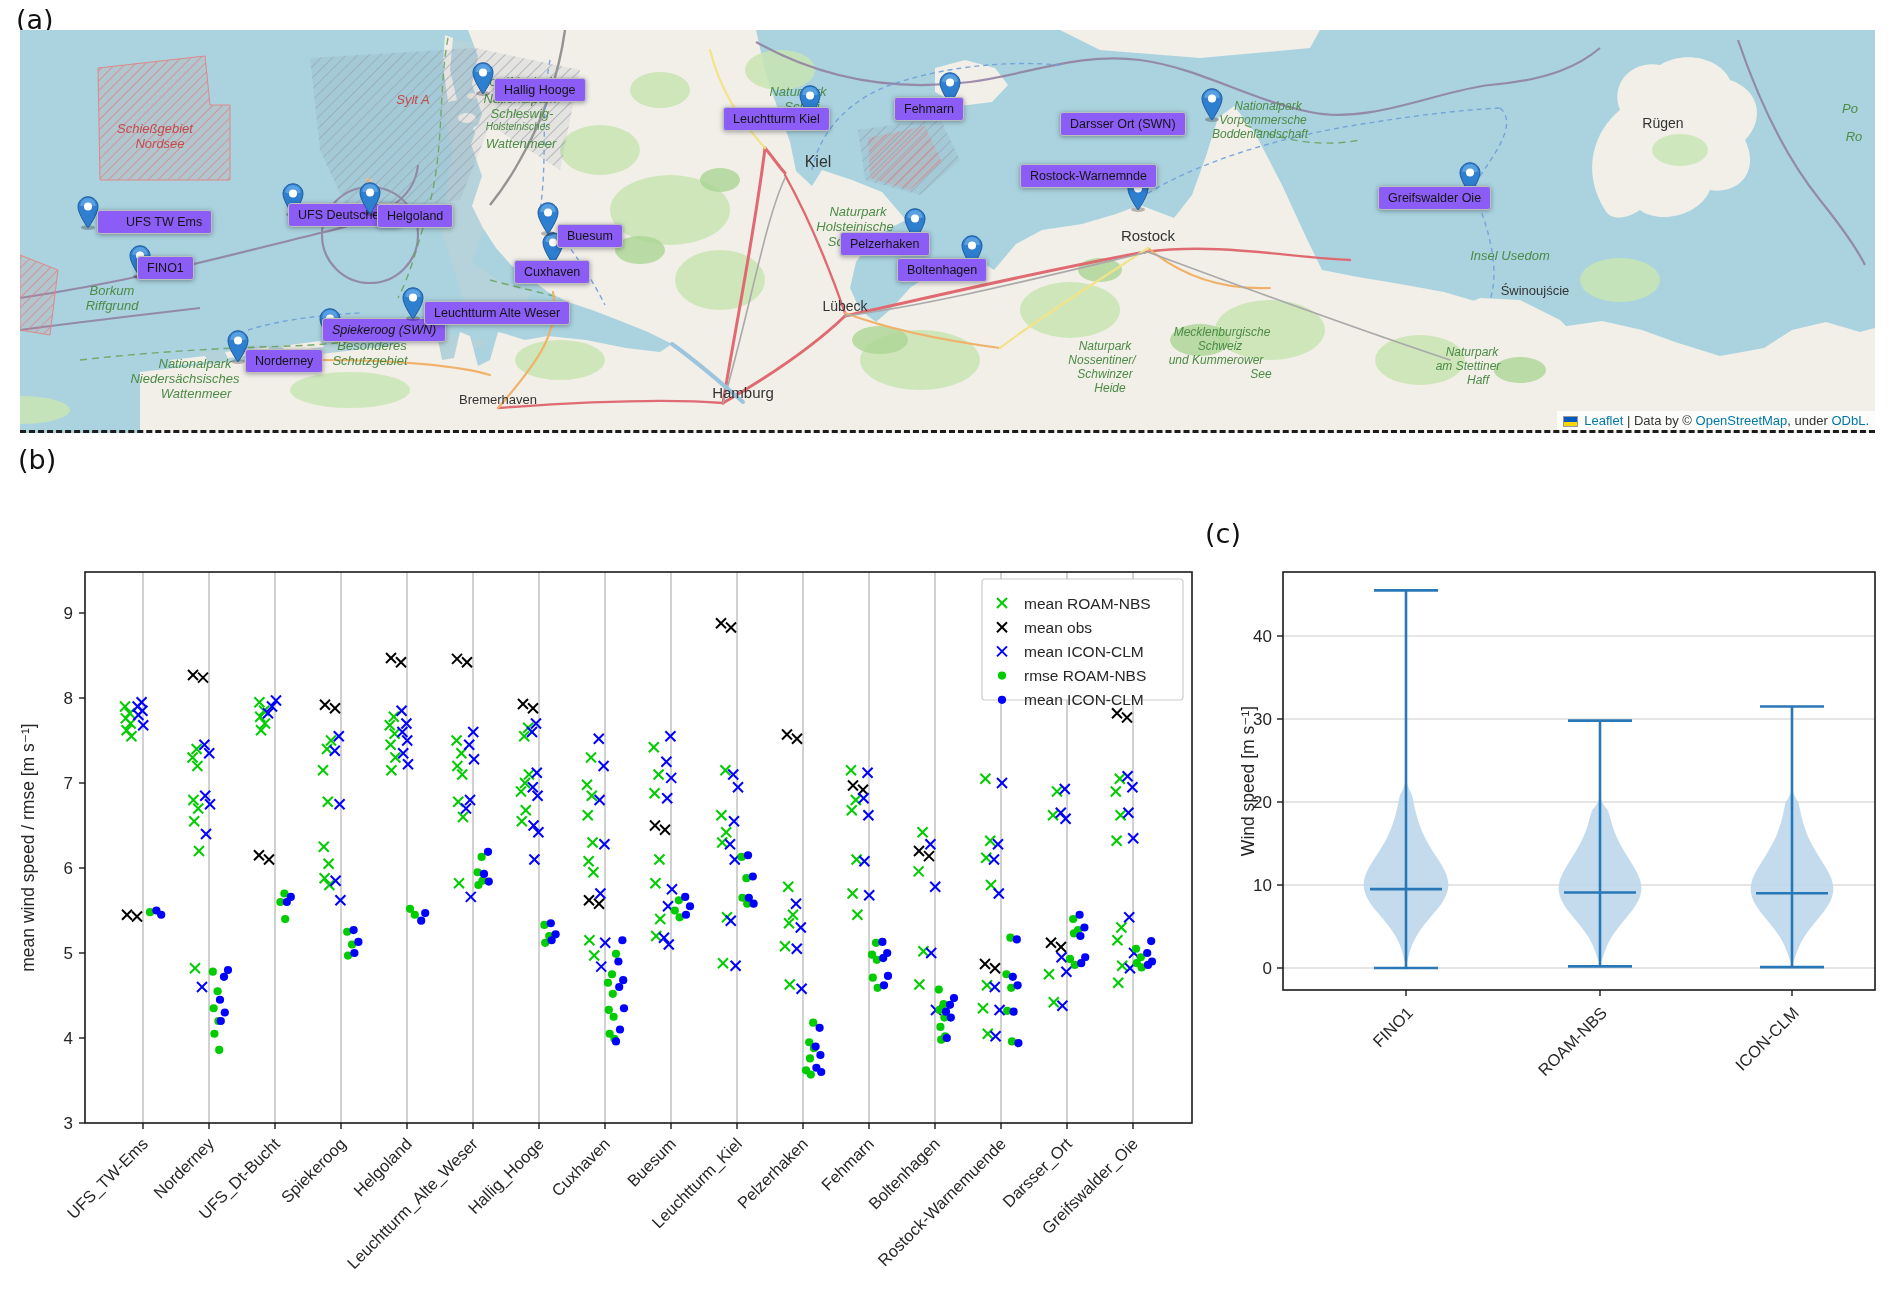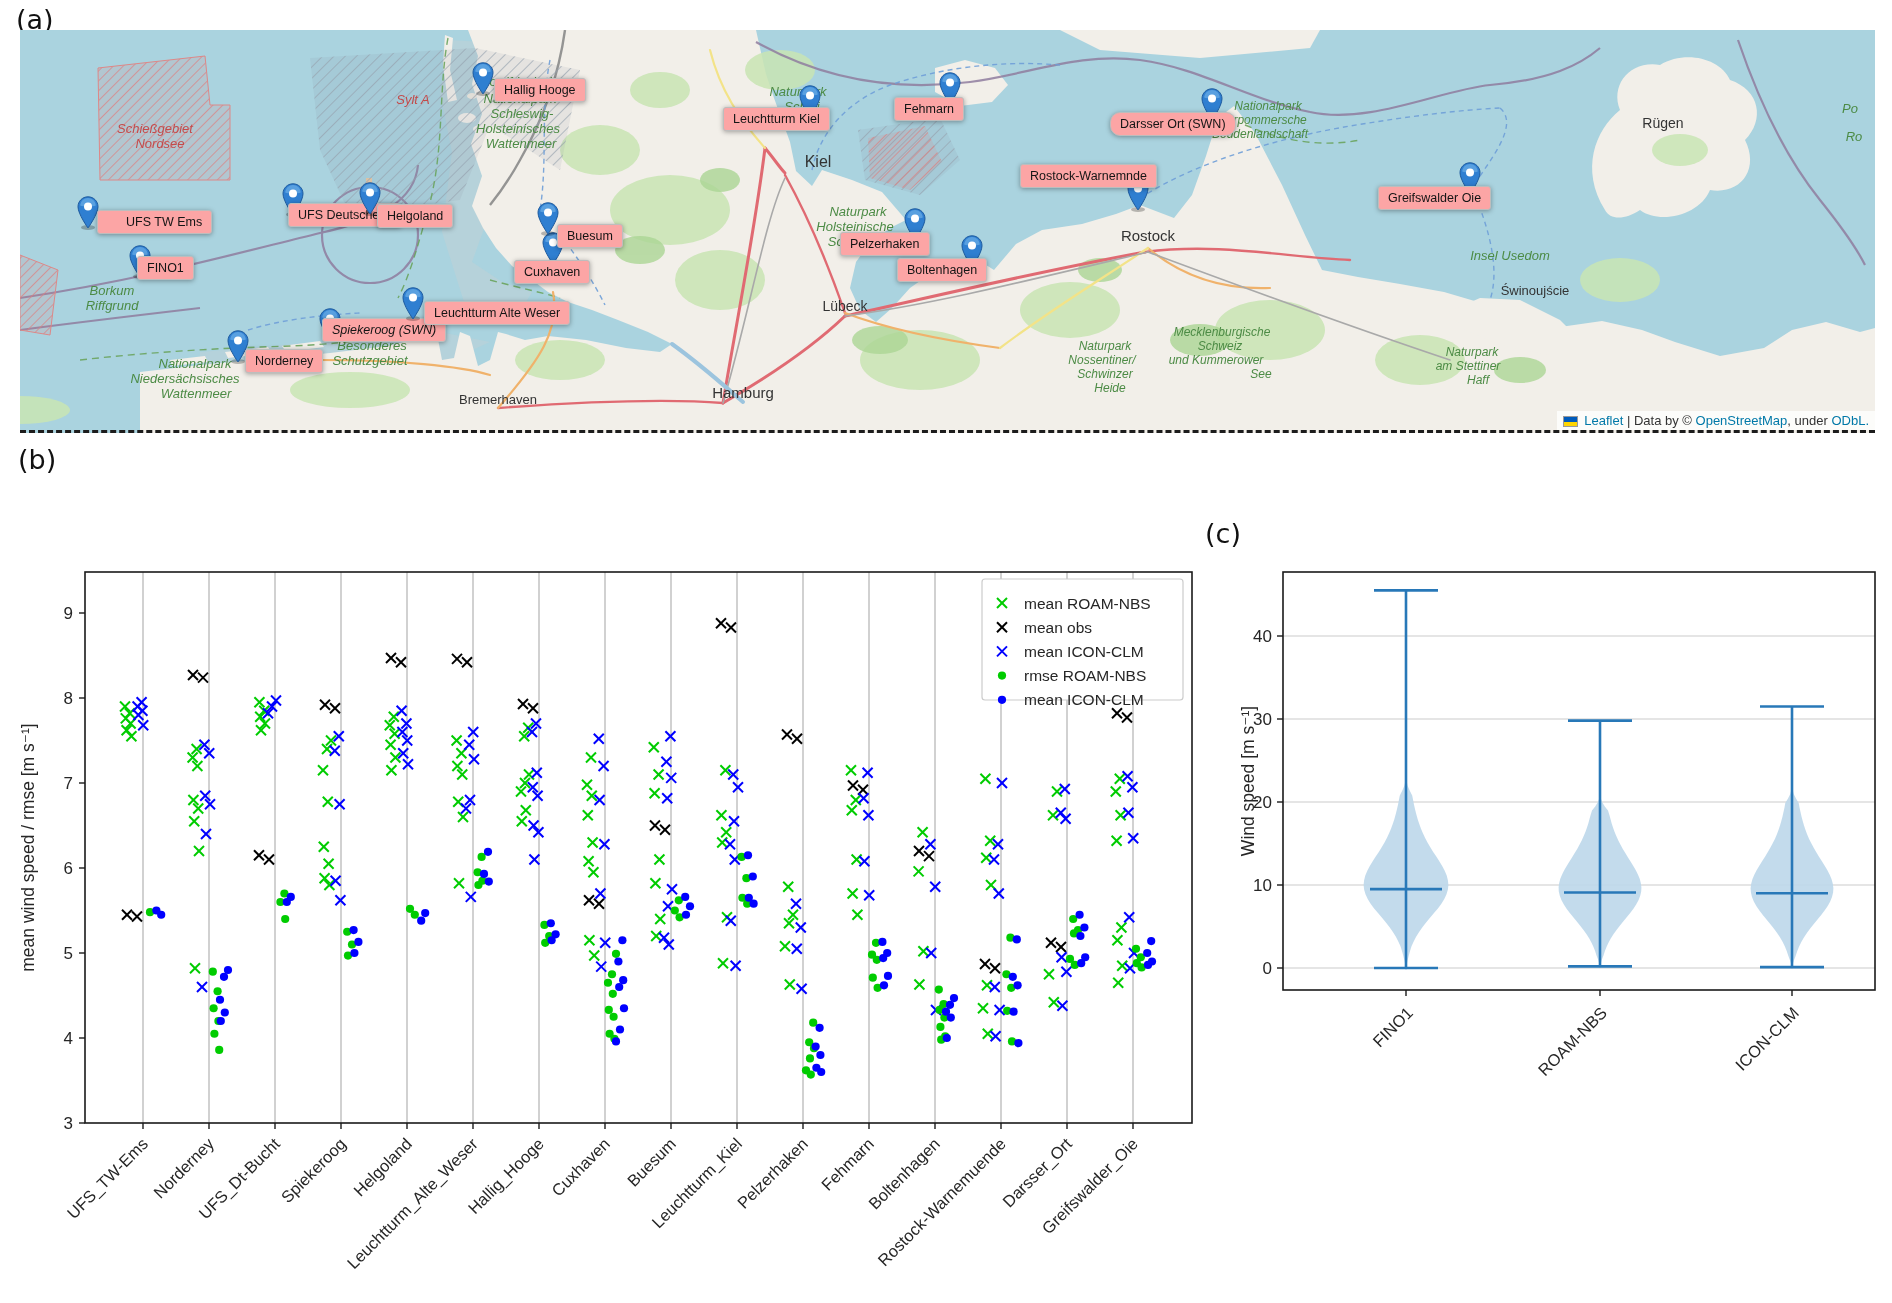--- a/index.html
+++ b/index.html
@@ -8,21 +8,21 @@
   .panel-label{position:absolute;font-family:"DejaVu Sans",sans-serif;font-size:27px;color:#111;}
   
   #map{position:absolute;left:20px;top:30px;width:1855px;height:403px;overflow:hidden;background:#aad3df;}
   #map svg.bg{position:absolute;left:0;top:0;}
   #map .dashline{position:absolute;left:0;bottom:0;width:100%;height:0;border-top:3px dashed #1c1c1c;}
   .pn{position:absolute;transform:translateX(-50%);white-space:nowrap;line-height:1;}
   .pn-green{color:#4c8b45;font-style:italic;}
   .pn-red{color:#c34b4b;font-style:italic;}
   .pn-city{color:#333;}
   .pin{position:absolute;width:22px;height:34px;}
-  .map-tooltip{position:absolute;background:#fca5a5;border:1px solid #bdbdbd;border-radius:3px;
+  .map-tooltip{position:absolute;background:#8b5cf6;border:1px solid #bdbdbd;border-radius:3px;
       padding:4px 9px;font-size:12.5px;color:#151515;white-space:nowrap;
       box-shadow:0 1px 5px rgba(0,0,0,.35);line-height:1.15;}
   #attribution{position:absolute;right:0;bottom:3px;background:rgba(255,255,255,.78);
       padding:2px 6px;font-size:13px;color:#333;}
   #attribution a{color:#0078A8;text-decoration:none;}
   .flag{display:inline-block;width:13px;height:9px;vertical-align:middle;margin-right:3px;border:0.5px solid #999;}
   .flag .f-top{display:block;height:50%;background:#005BBB;}
   .flag .f-bot{display:block;height:50%;background:#FFD500;}
   
   svg text{font-family:"Liberation Sans","DejaVu Sans",sans-serif;fill:#262626;}
@@ -154,21 +154,21 @@
         <path d="M 652,314 C 680,334 700,352 723,372" stroke="#9cc4de" stroke-width="4"></path>
       </g>
     </svg>
     <div id="map-placenames">
         <div class="pn pn-red" style="left: 135px; top: 92px; font-size: 13px;">Schießgebiet</div>
         <div class="pn pn-red" style="left: 140px; top: 107px; font-size: 13px;">Nordsee</div>
         <div class="pn pn-red" style="left: 393px; top: 63px; font-size: 13px;">Sylt A</div>
         <div class="pn pn-green" style="left: 505px; top: 45px; font-size: 13px;">Nordfriesisches</div>
         <div class="pn pn-green" style="left: 500px; top: 62px; font-size: 13px;">Nationalpark</div>
         <div class="pn pn-green" style="left: 502px; top: 77px; font-size: 13px;">Schleswig-</div>
-        <div class="pn pn-green" style="left: 498px; top: 92px; font-size: 13px;">Holsteinisches</div>
+        <div class="pn pn-green" style="left: 498px; top: 92px; font-size: 10px;">Holsteinisches</div>
         <div class="pn pn-green" style="left: 501px; top: 107px; font-size: 13px;">Wattenmeer</div>
         <div class="pn pn-green" style="left: 778px; top: 55px; font-size: 13px;">Naturpark</div>
         <div class="pn pn-green" style="left: 782px; top: 70px; font-size: 13px;">Schlei</div>
         <div class="pn pn-city" style="left: 798px; top: 124px; font-size: 16px;">Kiel</div>
         <div class="pn pn-green" style="left: 838px; top: 175px; font-size: 13px;">Naturpark</div>
         <div class="pn pn-green" style="left: 835px; top: 190px; font-size: 13px;">Holsteinische</div>
         <div class="pn pn-green" style="left: 832px; top: 205px; font-size: 13px;">Schweiz</div>
         <div class="pn pn-city" style="left: 825px; top: 269px; font-size: 14px;">Lübeck</div>
         <div class="pn pn-city" style="left: 723px; top: 355px; font-size: 15px;">Hamburg</div>
         <div class="pn pn-city" style="left: 478px; top: 363px; font-size: 13px;">Bremerhaven</div>
@@ -305,21 +305,21 @@
             <path d="M11,2 C7,2 3.5,5 3.2,9.5 C6,11 16,11 18.8,9.5 C18.5,5 15,2 11,2 Z" fill="#64a9e4" opacity="0.8"></path>
             <circle cx="11" cy="10.5" r="4" fill="#ffffff"></circle>
           </svg></div>
         <div class="map-tooltip" style="left: 1000px; top: 134px;">Rostock-Warnemnde</div>
         <div class="pin" style="left: 1181px; top: 58px;"><svg width="22" height="34" viewBox="0 0 22 34">
             <ellipse cx="11" cy="31.5" rx="7" ry="2.5" fill="rgba(0,0,0,0.25)"></ellipse>
             <path d="M11,0.8 C5.4,0.8 1,5.2 1,10.8 C1,18 11,32 11,32 C11,32 21,18 21,10.8 C21,5.2 16.6,0.8 11,0.8 Z" fill="#2f7fd1" stroke="#1d5a9e" stroke-width="1"></path>
             <path d="M11,2 C7,2 3.5,5 3.2,9.5 C6,11 16,11 18.8,9.5 C18.5,5 15,2 11,2 Z" fill="#64a9e4" opacity="0.8"></path>
             <circle cx="11" cy="10.5" r="4" fill="#ffffff"></circle>
           </svg></div>
-        <div class="map-tooltip" style="left: 1090px; top: 82px; border-radius: 10px;">Darsser Ort (SWN)</div>
+        <div class="map-tooltip" style="left: 1040px; top: 82px;">Darsser Ort (SWN)</div>
         <div class="pin" style="left: 1439px; top: 132px;"><svg width="22" height="34" viewBox="0 0 22 34">
             <ellipse cx="11" cy="31.5" rx="7" ry="2.5" fill="rgba(0,0,0,0.25)"></ellipse>
             <path d="M11,0.8 C5.4,0.8 1,5.2 1,10.8 C1,18 11,32 11,32 C11,32 21,18 21,10.8 C21,5.2 16.6,0.8 11,0.8 Z" fill="#2f7fd1" stroke="#1d5a9e" stroke-width="1"></path>
             <path d="M11,2 C7,2 3.5,5 3.2,9.5 C6,11 16,11 18.8,9.5 C18.5,5 15,2 11,2 Z" fill="#64a9e4" opacity="0.8"></path>
             <circle cx="11" cy="10.5" r="4" fill="#ffffff"></circle>
           </svg></div>
         <div class="map-tooltip" style="left: 1358px; top: 156px;">Greifswalder Oie</div>
       </div>
     <div id="attribution">
       <span class="flag"><i class="f-top"></i><i class="f-bot"></i></span>

